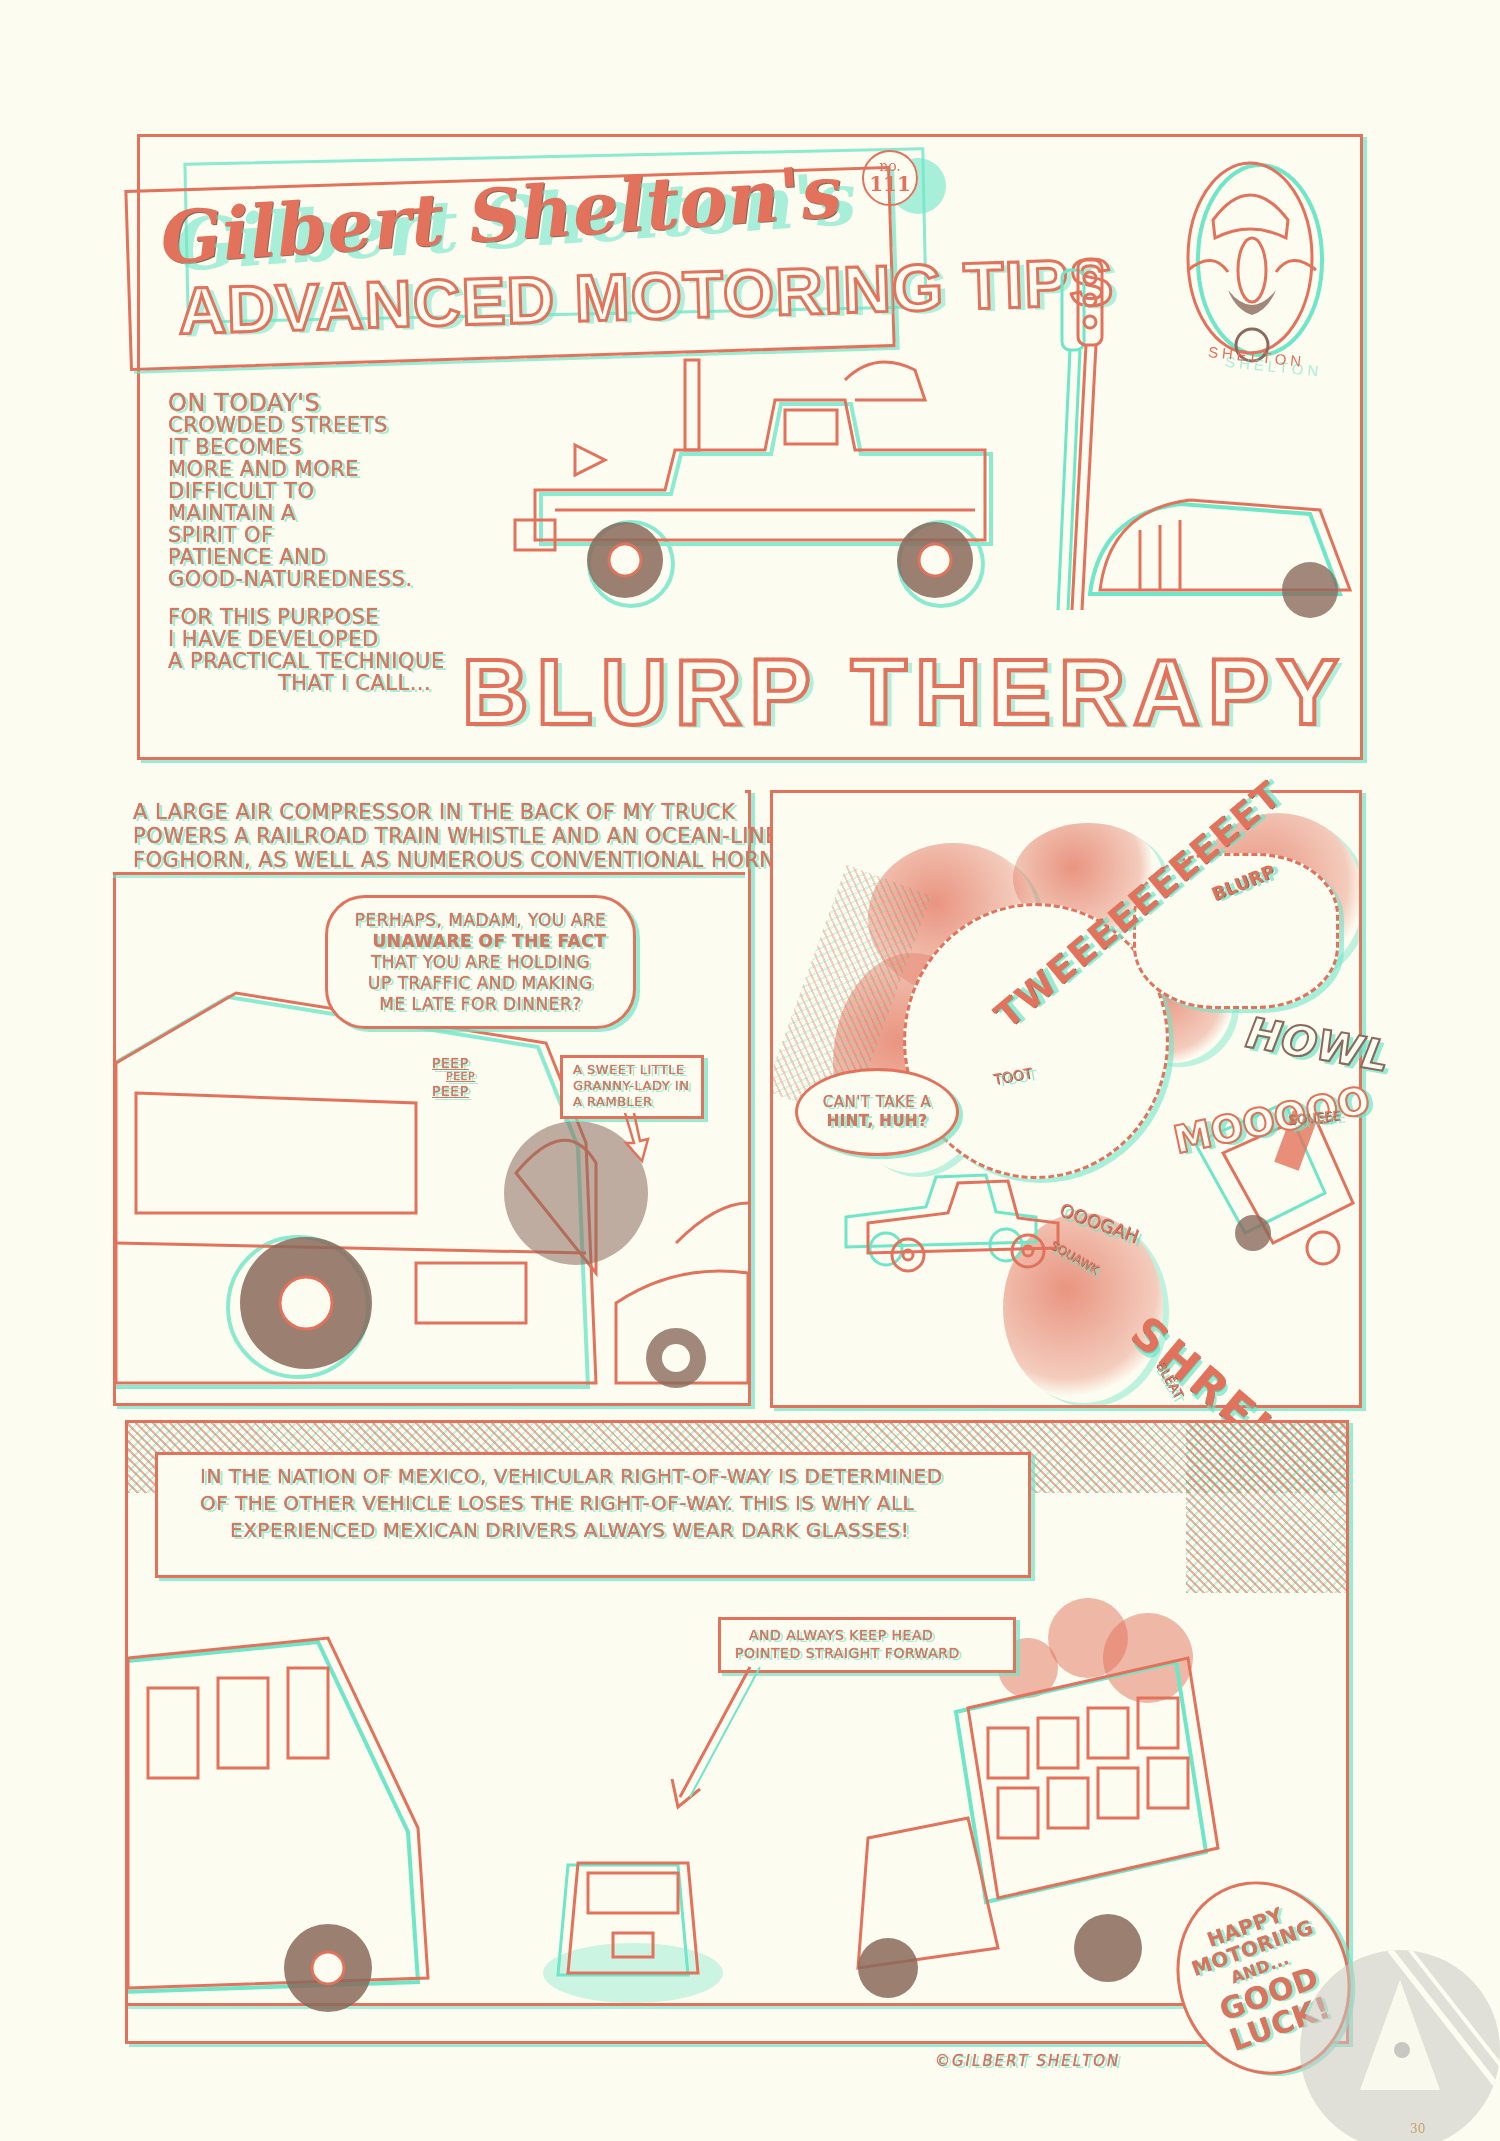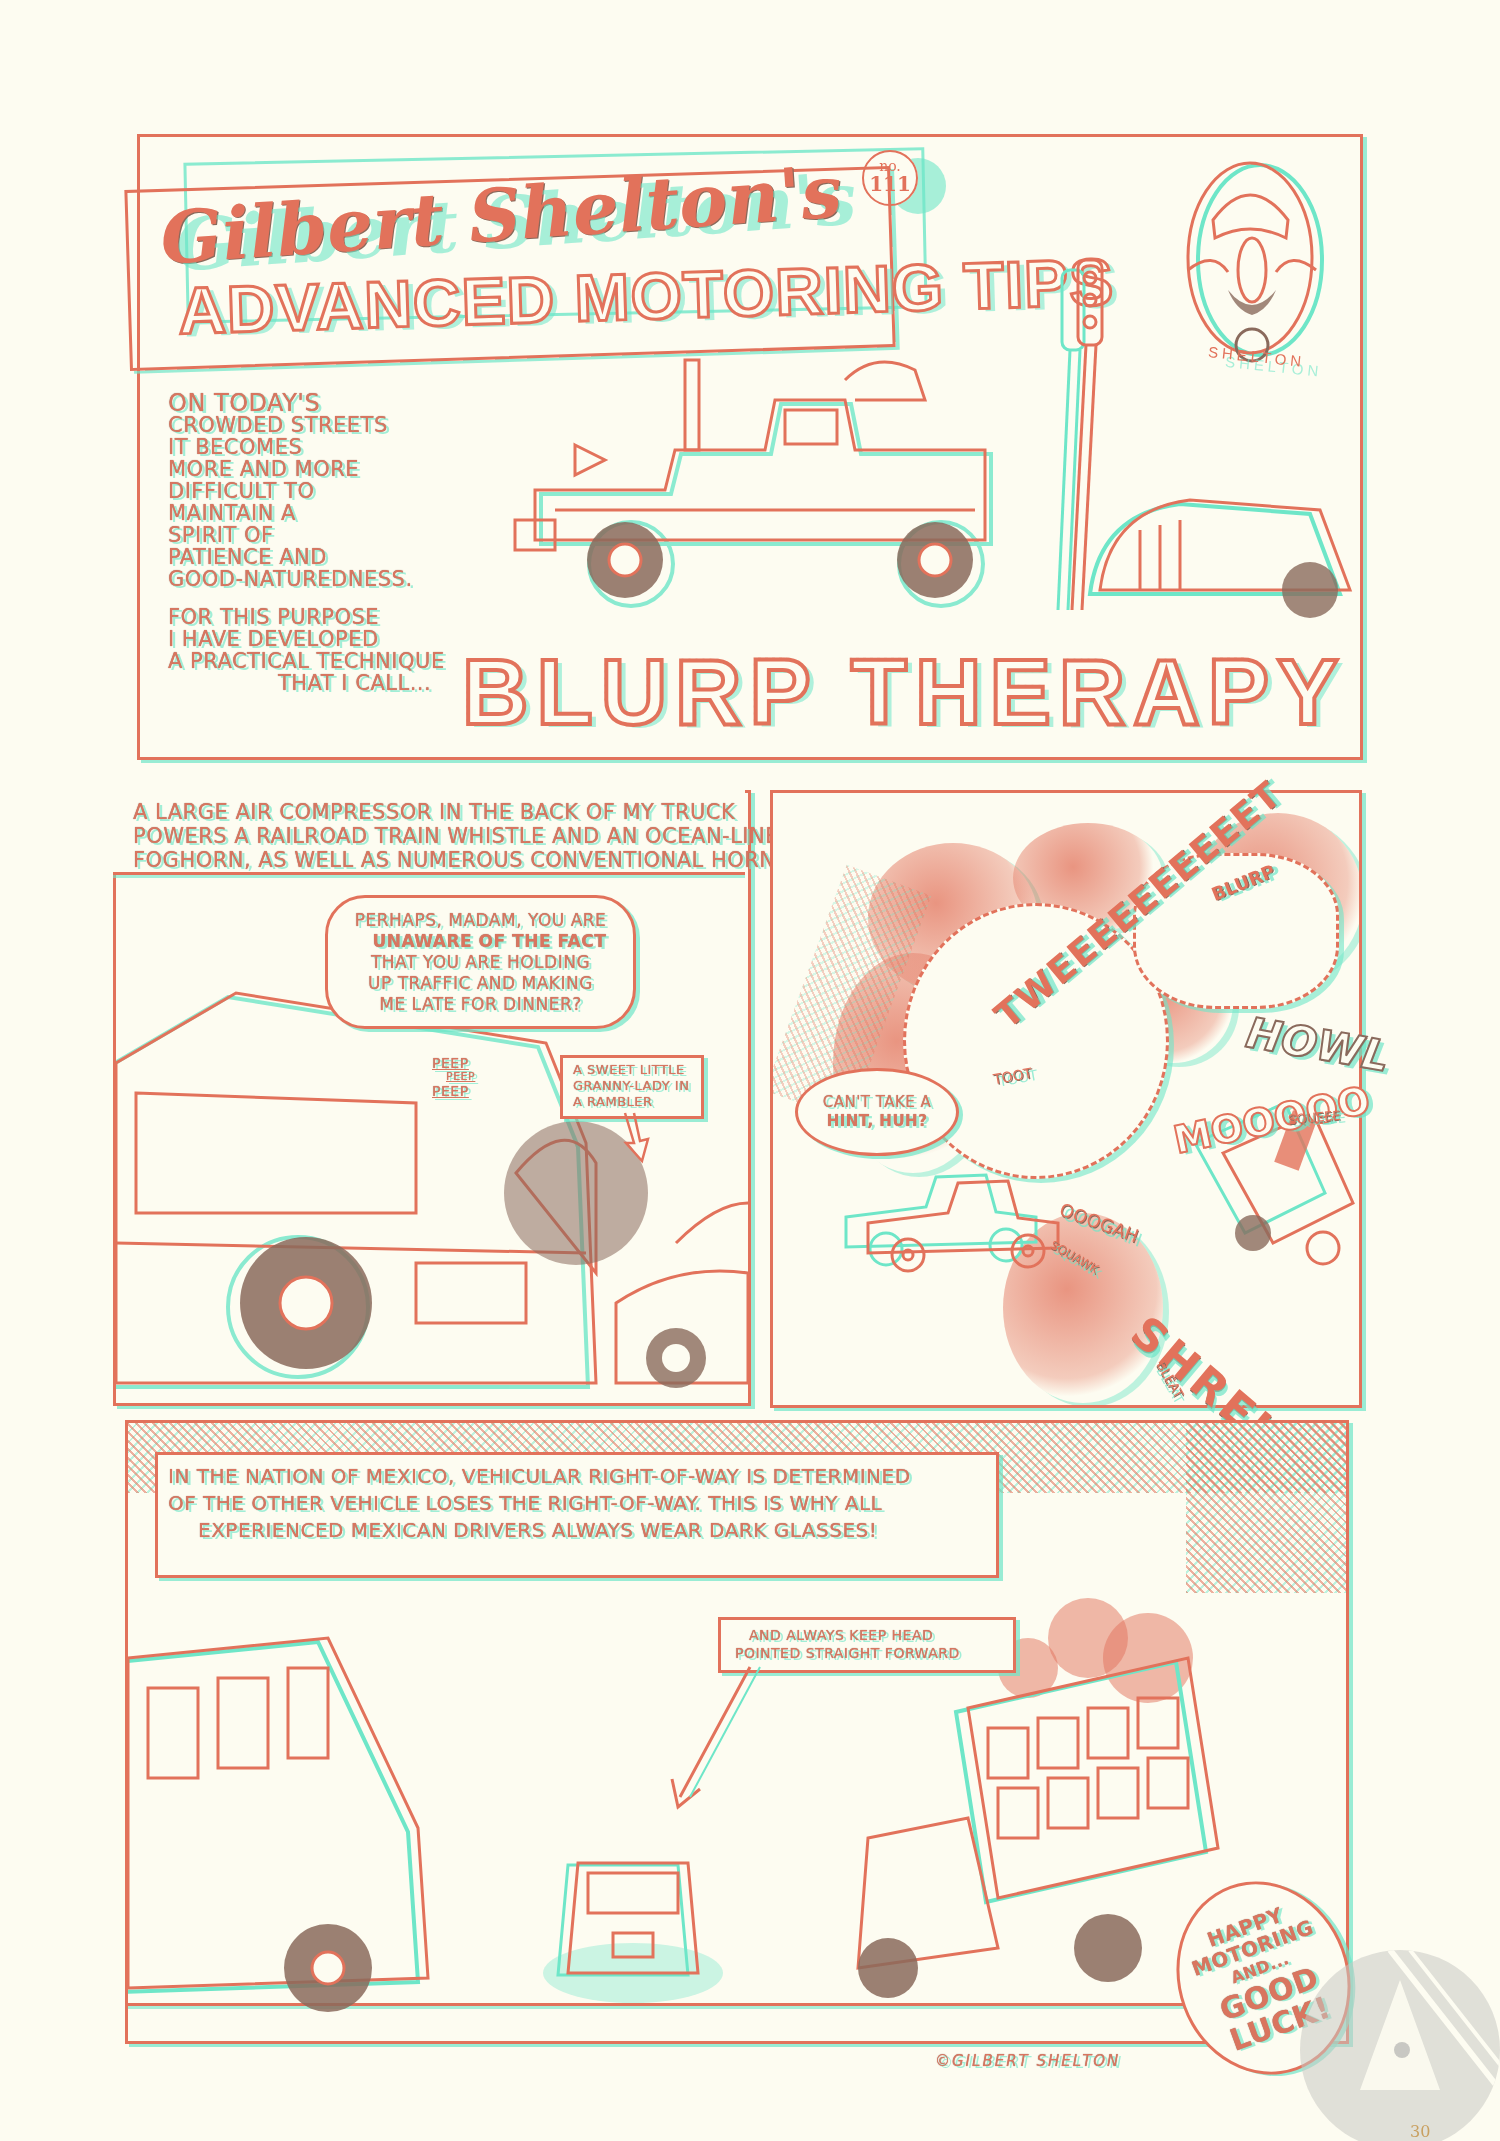--- a/index.html
+++ b/index.html
@@ -336,21 +336,21 @@
         <rect x="200" y="160" width="40" height="50"></rect>
         <rect x="250" y="150" width="40" height="50"></rect>
         <rect x="300" y="140" width="40" height="50"></rect>
       <path d="M20 220 L120 200 L150 330 L10 350 Z"></path>
     </g>
     <circle cx="40" cy="350" r="30" fill="#8a6a5c" opacity="0.85"></circle>
     <circle cx="260" cy="330" r="34" fill="#8a6a5c" opacity="0.85"></circle>
   </svg>
 </div>
 
-<div class="box" style="left:155px; top:1452px; width:838px; height:120px;">
+<div class="box" style="left:155px; top:1452px; width:838px; height:120px;padding-left:32px;">
   <div class="hand" style="font-size:20px; line-height:27px; padding:8px 0 0 10px;">
     <span class="line">In the nation of Mexico, vehicular right-of-way is determined</span>
     <span class="line">of the other vehicle loses the right-of-way. This is why all</span>
     <span class="line" style="padding-left:30px;">experienced Mexican drivers always wear dark glasses!</span>
   </div>
 </div>
 
 <div class="box" style="left:718px; top:1617px; width:292px; height:50px;">
   <div class="hand" style="font-size:14px; line-height:18px; padding:6px 0 0 14px;">
     <span class="line" style="padding-left:14px;">And always keep head</span>
@@ -376,13 +376,13 @@
 
 <div style="position:absolute; left:1300px; top:1950px; width:200px; height:200px; border-radius:50%; background:rgba(200,200,195,0.55); overflow:hidden;">
   <svg width="200" height="200" viewBox="0 0 200 200">
     <path d="M100 30 L60 140 L140 140 Z" fill="#fdfcf1" opacity="0.9"></path>
     <circle cx="102" cy="100" r="8" fill="rgba(200,200,195,1)"></circle>
     <line x1="90" y1="0" x2="200" y2="140" stroke="#fdfcf1" stroke-width="6"></line>
     <line x1="110" y1="0" x2="220" y2="140" stroke="#fdfcf1" stroke-width="4"></line>
   </svg>
 </div>
 
-<div class="abs" style="left:1410px; top:2122px; font-size:16px; color:#c9a060; font-family:'DejaVu Serif', serif;">30</div>
+<div class="abs" style="left:1410px; top:2122px; font-size:12px; color:#c9a060; font-family:'DejaVu Serif', serif;">30</div>
 
 </body></html>

